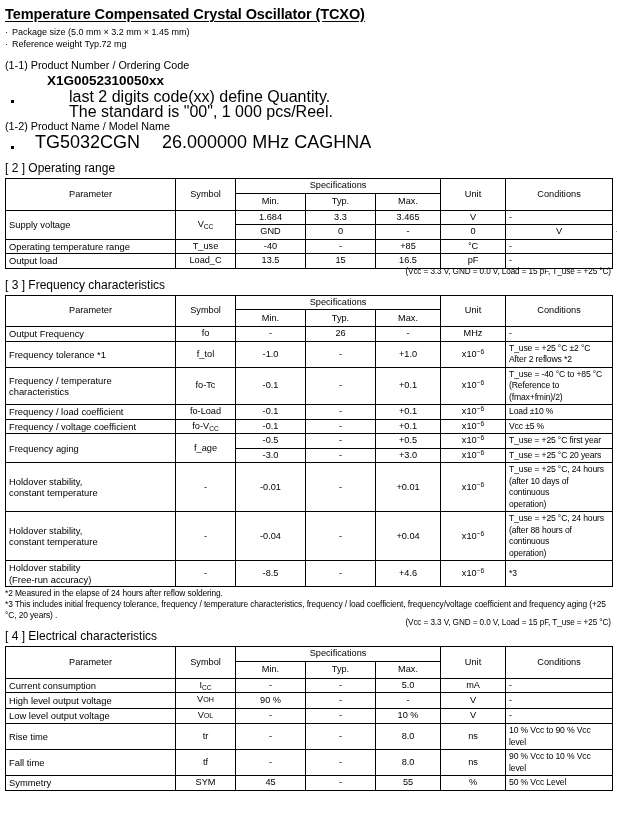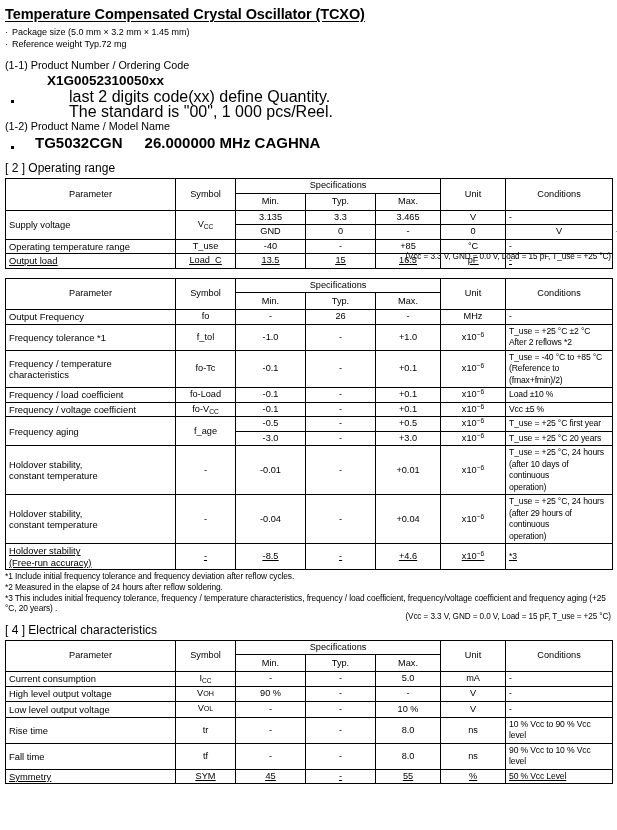--- a/index.html
+++ b/index.html
@@ -75,22 +75,22 @@
     font-weight: bold;
     line-height: 18px;
     padding-left: 42px;
   }
   .prod-note {
     font-size: 16px;
     line-height: 14.5px;
     padding-left: 64px;
   }
   .prod-name {
-    font-size: 15px;
-    font-weight: bold;
+    font-size: 18px;
+    font-weight: normal;
     line-height: 19px;
     padding-left: 30px;
   }
   .prod-name .gap {
     display: inline-block;
     width: 22px;
   }
   .stray-dot {
     position: absolute;
     width: 3px;
@@ -108,21 +108,21 @@
   table.spec td, table.spec th {
     border: 1px solid #000000;
     padding: 1px 3px;
     font-weight: normal;
     vertical-align: middle;
     line-height: 11.5px;
   }
   .c { text-align: center; }
   .l { text-align: left; }
   .thick-top { border-top-width: 2.5px; }
-  .thick-bottom { border-bottom-width: 2.5px; text-decoration: underline; }
+  .thick-bottom { border-bottom-width: 2.5px; }
   .hdr-row td { height: 14px; }
   .cond-cell {
     font-size: 8.6px;
     line-height: 10px;
     padding-left: 3px;
     letter-spacing: -0.15px;
   }
   .param-cell {
     font-size: 9.4px;
     line-height: 11.5px;
@@ -202,21 +202,21 @@
         <td class="c">Typ.</td>
         <td class="c">Max.</td>
       </tr>
     </tbody>
     <tbody>
         <tr class="thick-top">
           <td class="l param-cell thick-top" rowspan="2">
             <div>Supply voltage</div>
           </td>
           <td class="c thick-top" rowspan="2">V<sub>CC</sub></td>
-          <td class="c thick-top">3.135</td>
+          <td class="c thick-top">1.684</td>
           <td class="c thick-top">3.3</td>
           <td class="c thick-top">3.465</td>
           <td class="c thick-top">V</td>
           <td class="l cond-cell thick-top">
             <div>-</div>
           </td>
         </tr>
         <tr>
           <td class="c">GND</td>
           <td class="c">0</td>
@@ -250,20 +250,21 @@
           <td class="c thick-bottom">16.5</td>
           <td class="c thick-bottom">pF</td>
           <td class="l cond-cell thick-bottom">
             <div>-</div>
           </td>
         </tr>
       </tbody>
   </table>
 
   <div class="sec-head">
+    <span>[ 3 ] Frequency characteristics</span>
     <span class="cond-note">(Vcc = 3.3 V, GND = 0.0 V, Load = 15 pF, T_use = +25 °C)</span>
   </div>
   <table class="spec">
     <colgroup>
       <col style="width:170px">
         <col style="width:60px">
         <col style="width:70px">
       <col style="width:70px">
         <col style="width:65px">
         <col style="width:65px">
@@ -395,42 +396,41 @@
             <div>Holdover stability,</div>
             <div>constant temperature</div>
           </td>
           <td class="c">-</td>
           <td class="c">-0.04</td>
           <td class="c">-</td>
           <td class="c">+0.04</td>
           <td class="c">x10<sup>−6</sup></td>
           <td class="l cond-cell">
             <div>T_use = +25 °C, 24 hours</div>
-            <div>(after 29 hours of continuous</div>
+            <div>(after 88 hours of continuous</div>
             <div>operation)</div>
           </td>
         </tr>
         <tr class="thick-bottom">
           <td class="l param-cell thick-bottom">
             <div>Holdover stability</div>
             <div>(Free-run accuracy)</div>
           </td>
           <td class="c thick-bottom">-</td>
           <td class="c thick-bottom">-8.5</td>
           <td class="c thick-bottom">-</td>
           <td class="c thick-bottom">+4.6</td>
           <td class="c thick-bottom">x10<sup>−6</sup></td>
           <td class="l cond-cell thick-bottom">
             <div>*3</div>
           </td>
         </tr>
       </tbody>
   </table>
   <div class="footnotes">
-      <div>*1 Include initial frequency tolerance and frequency deviation after reflow cycles.</div>
       <div>*2 Measured in the elapse of 24 hours after reflow soldering.</div>
       <div>*3 This includes initial frequency tolerance, frequency / temperature characteristics, frequency / load coefficient, frequency/voltage coefficient and frequency aging (+25 °C, 20  years) .</div>
     </div>
 
   <div class="sec-head">
     <span>[ 4 ] Electrical characteristics</span>
     <span class="cond-note">(Vcc = 3.3 V, GND = 0.0 V, Load = 15 pF, T_use = +25 °C)</span>
   </div>
   <table class="spec">
     <colgroup>

